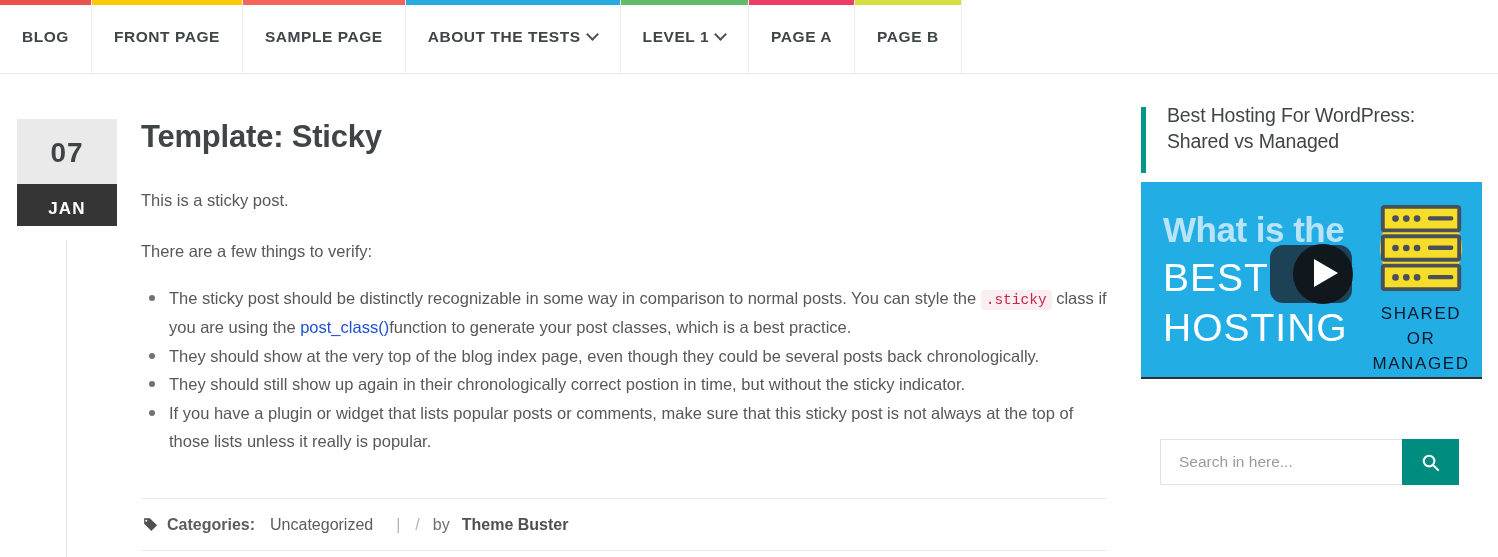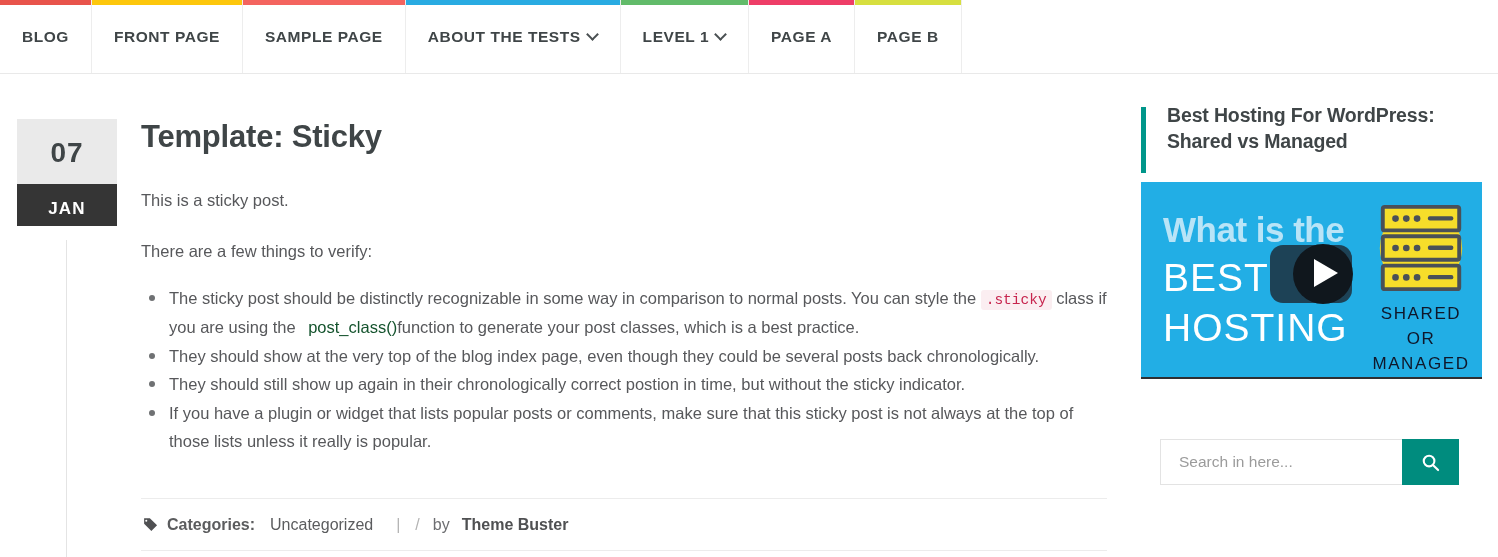--- a/index.html
+++ b/index.html
@@ -159,23 +159,22 @@
   }
   code.inline {
     font-family: "Liberation Mono", monospace;
     font-size: 14.5px;
     background: #fbeef1;
     color: #c7254e;
     padding: 2px 5px;
     border-radius: 3px;
   }
   a.inline-link {
-    color: #14532d;
+    color: #1d4ed8;
     text-decoration: none;
-    margin-left: 8px;
   }
 
   
   .meta-wrap {
     margin-top: 42px;
     border-top: 1px solid #ececec;
     border-bottom: 1px solid #ececec;
   }
   .meta {
     display: flex;
@@ -198,21 +197,21 @@
     position: absolute;
     left: 1141px;
     top: 0;
     width: 341px;
   }
   .widget-title {
     position: relative;
     margin: 0;
     padding: 29px 0 0 26px;
     font-size: 19.5px;
-    font-weight: bold;
+    font-weight: normal;
     line-height: 1.32;
     color: #3f4547;
     letter-spacing: -0.15px;
   }
   .widget-title .accent {
     position: absolute;
     left: 0;
     top: 33px;
     width: 5px;
     height: 66px;

